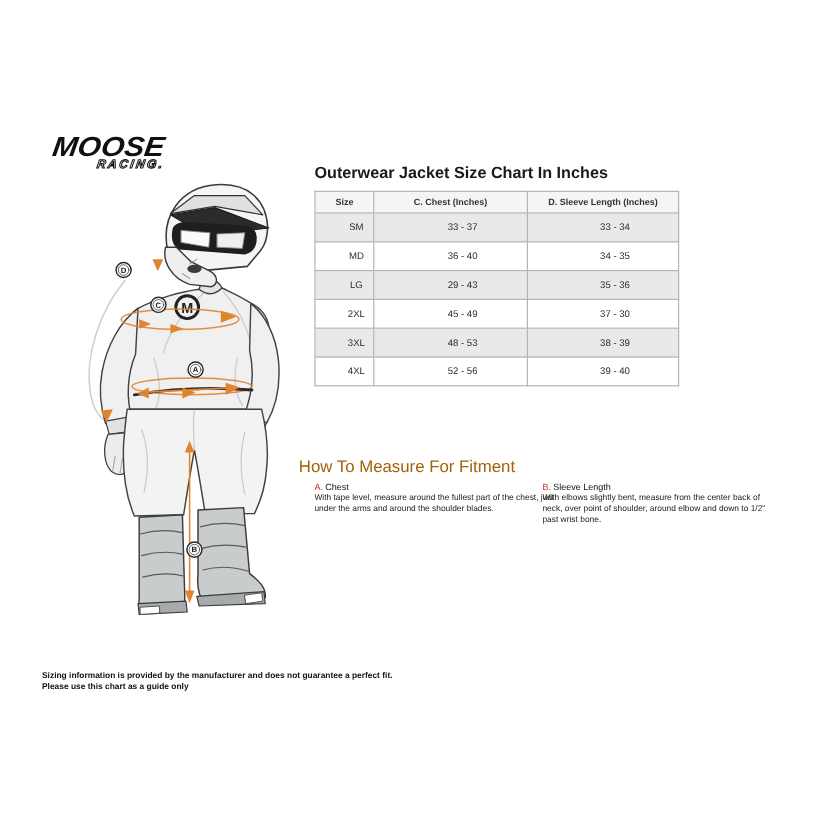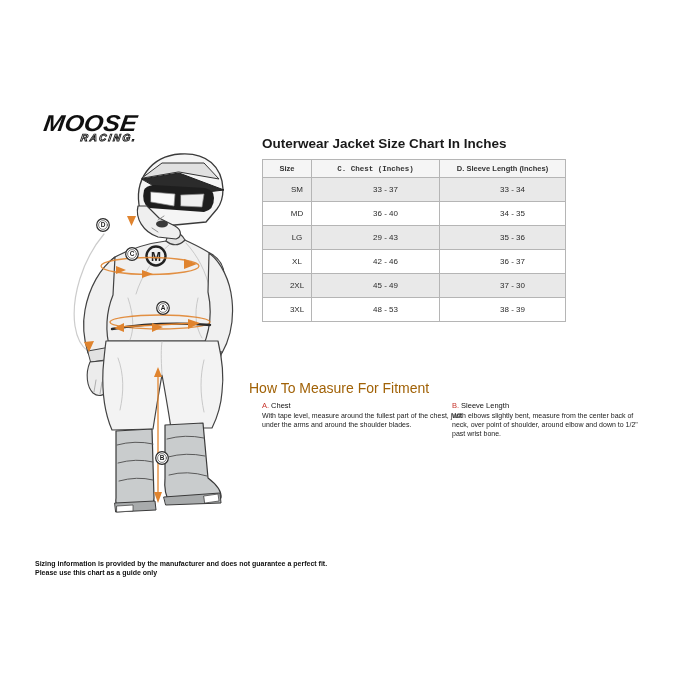--- a/index.html
+++ b/index.html
@@ -18,21 +18,21 @@
   }
 
   
   .chart-title { left:262px; top:136px; font-size:13.5px; font-weight:700; color:#1a1a1a;text-align:center; }
   .size-table { left:262px; top:159px; border-collapse:collapse; table-layout:fixed; width:303px;
     font-size:8px; color:#2b2b2b; }
   .size-table th, .size-table td { border:1px solid #b5b5b5; text-align:center; vertical-align:middle; }
   .size-table th { height:18px; font-size:7.5px; font-weight:700; background:#f5f5f5; color:#333; }
   .size-table td { height:24px; font-weight:500;padding-left:20px; }
   .size-table tbody tr:nth-child(odd) td { background:#e9e9e9; }
-  .col-size { width:49px; } .col-chest { width:128px;font-family:Liberation Mono, monospace; } .col-sleeve { width:126px; }
+  .col-size { width:49px; } .col-chest { width:128px; } .col-sleeve { width:126px; }
 
   
   .howto-title { left:249px; top:380px; font-size:14px; font-weight:400; color:#a16207; }
   .measure-item { top:401px; }
   .measure-item.item-a { left:262px; width:202px; }
   .measure-item.item-b { left:452px; width:188px; }
   .measure-head { font-size:7.5px; font-weight:400; color:#111; margin-bottom:1px; }
   .measure-letter { color:#c7342c; margin-right:2px; }
   .measure-desc { font-size:7px; line-height:1.32; color:#222; }
 
@@ -166,33 +166,33 @@
       <td>MD</td>
       <td>36 - 40</td>
       <td>34 - 35</td>
     </tr>
     <tr>
       <td>LG</td>
       <td>29 - 43</td>
       <td>35 - 36</td>
     </tr>
     <tr>
-      <td>XL</td>
-      <td>42 - 46</td>
-      <td>36 - 37</td>
-    </tr>
-    <tr>
       <td>2XL</td>
       <td>45 - 49</td>
       <td>37 - 30</td>
     </tr>
     <tr>
       <td>3XL</td>
       <td>48 - 53</td>
       <td>38 - 39</td>
+    </tr>
+    <tr>
+      <td>4XL</td>
+      <td>52 - 56</td>
+      <td>39 - 40</td>
     </tr>
   </tbody>
 </table>
 
 <div class="abs howto-title">How To Measure For Fitment</div>
 
 <div class="abs measure-item item-a">
   <div class="measure-head">
     <span class="measure-letter">A.</span><span>Chest</span>
   </div>

